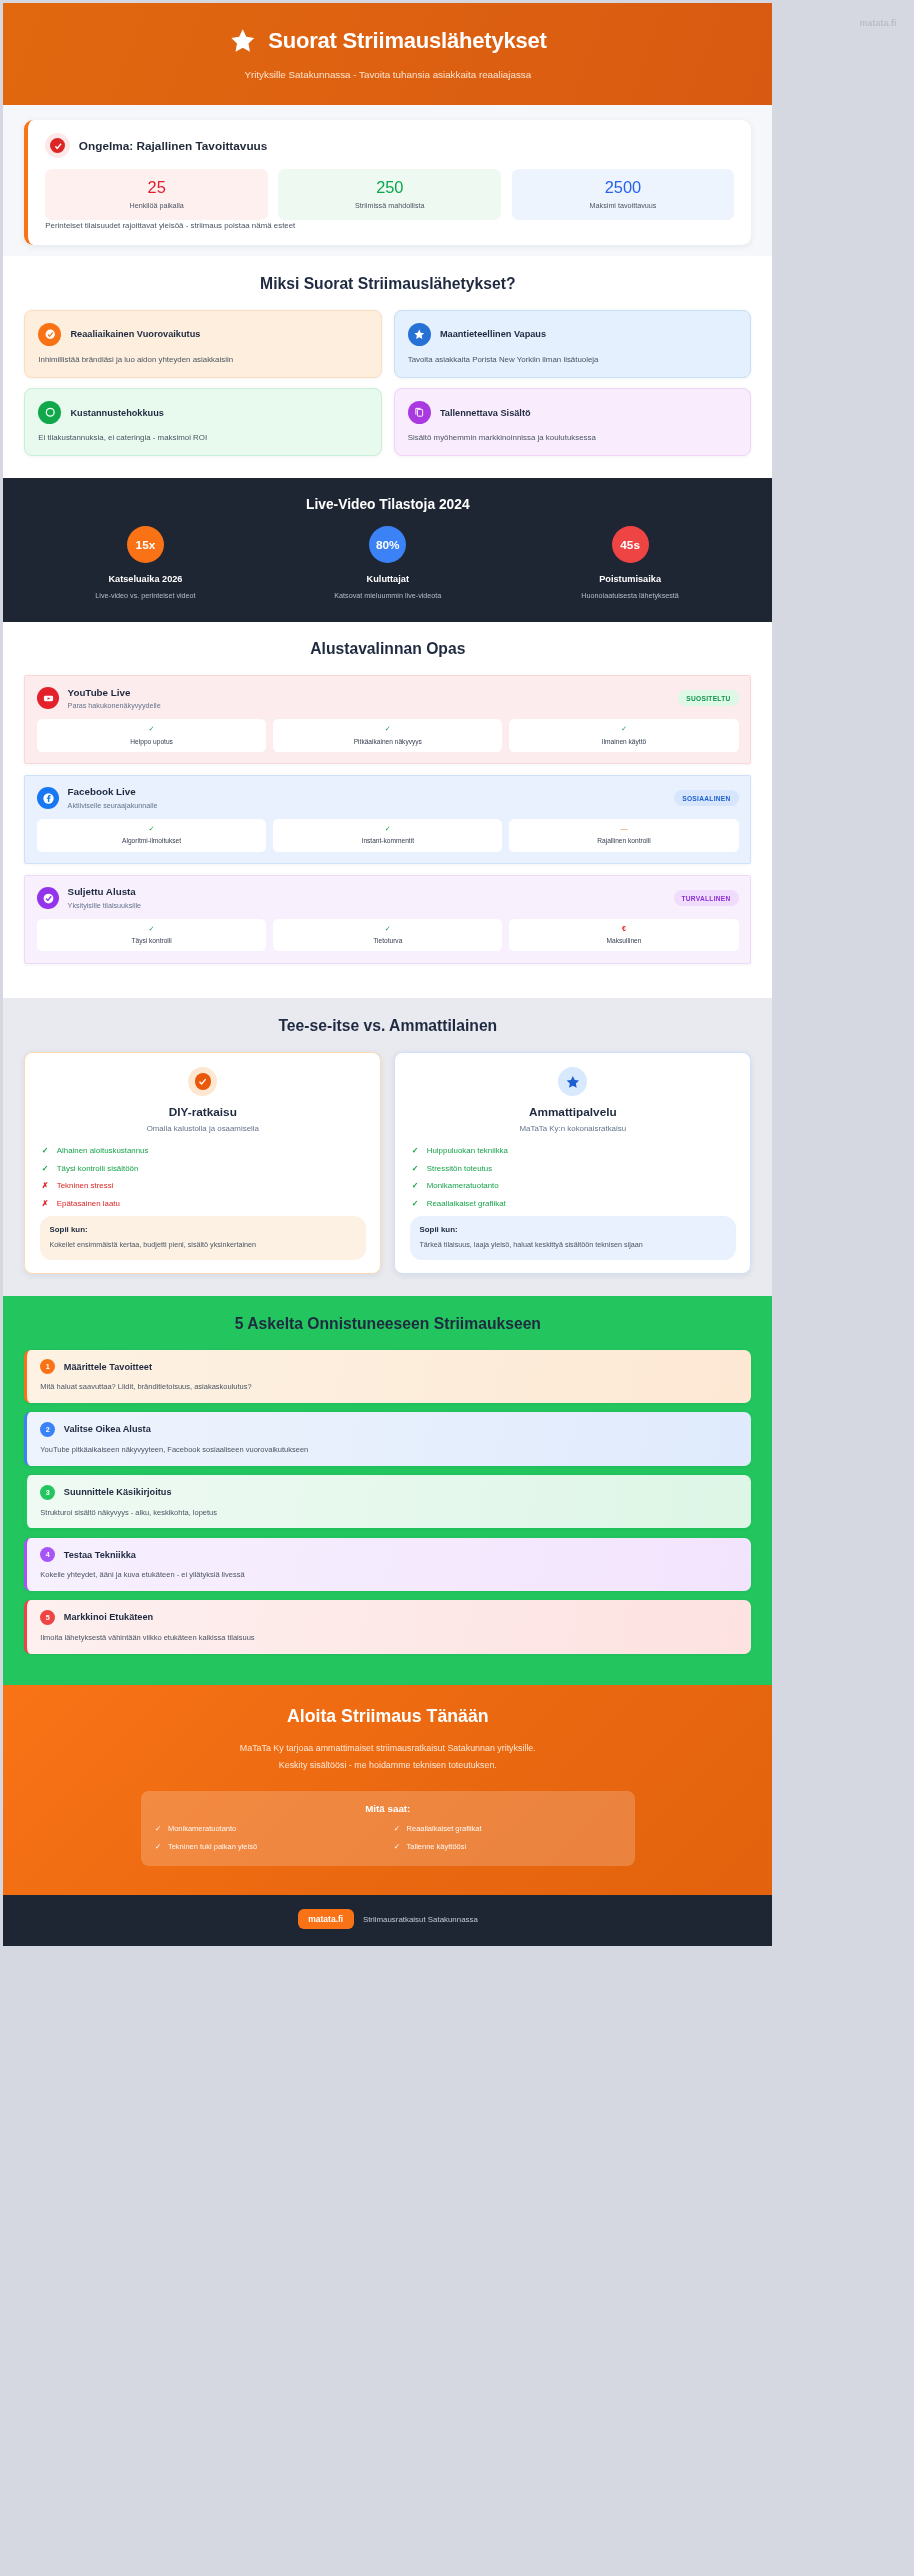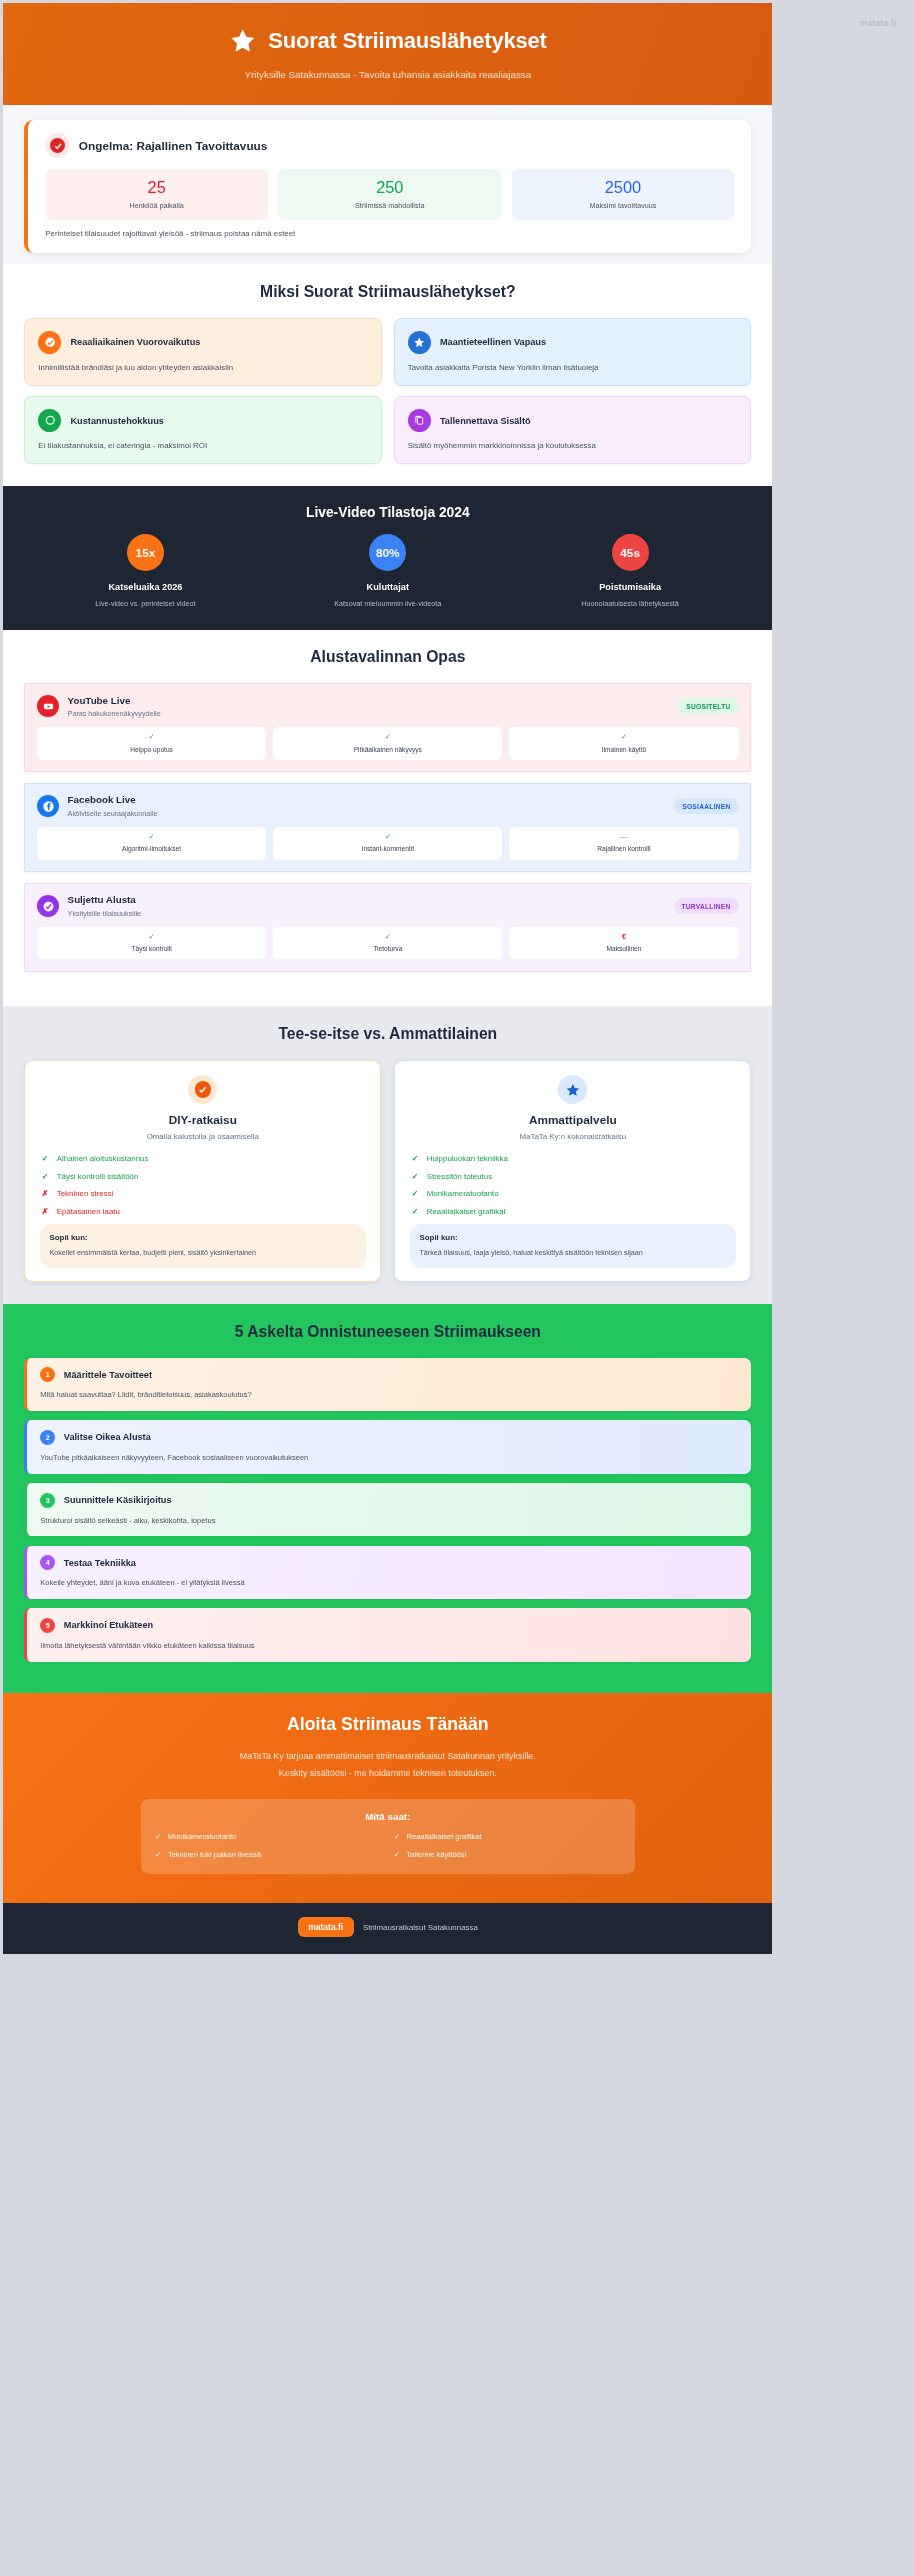--- a/index.html
+++ b/index.html
@@ -91,21 +91,21 @@
     flex: 1; border-radius: 6.6px; text-align: center; padding: 9.2px 3.9px 10.5px;
   }
   .stat-box.red   { background: #fdf0ef; }
   .stat-box.green { background: #eefaf1; }
   .stat-box.blue  { background: #eef4fd; }
   .stat-num { font-size: 16.4px; font-weight: normal; line-height: 1.1; }
   .stat-box.red   .stat-num { color: #e11d2e; }
   .stat-box.green .stat-num { color: #0aa84f; }
   .stat-box.blue  .stat-num { color: #2563eb; }
   .stat-label { font-size: 7.2px; color: #4b5563; margin-top: 4.6px; }
-  .problem-note { margin-top: 9px; font-size: 7.9px; color: #4b5563; }
+  .problem-note { margin-top: 1px; font-size: 7.9px; color: #4b5563; }
 
   
   .why { background: #ffffff; padding: 18.4px 21px 22px; }
   .sec-title {
     text-align: center; font-size: 15.7px; font-weight: bold;
     color: #1f2a40; margin-bottom: 17px;
   }
   .why-grid {
     display: grid; grid-template-columns: 1fr 1fr;
     gap: 10.5px 11.8px;
@@ -620,21 +620,21 @@
           <span class="step-title">Valitse Oikea Alusta</span>
         </div>
         <div class="step-desc">YouTube pitkäaikaiseen näkyvyyteen, Facebook sosiaaliseen vuorovaikutukseen</div>
       </div>
 
       <div class="step st-3">
         <div class="step-head">
           <span class="step-num sn-3">3</span>
           <span class="step-title">Suunnittele Käsikirjoitus</span>
         </div>
-        <div class="step-desc">Strukturoi sisältö selkeästi - alku, keskikohta, lopetus</div>
+        <div class="step-desc">Strukturoi sisältö näkyvyys - alku, keskikohta, lopetus</div>
       </div>
 
       <div class="step st-4">
         <div class="step-head">
           <span class="step-num sn-4">4</span>
           <span class="step-title">Testaa Tekniikka</span>
         </div>
         <div class="step-desc">Kokeile yhteydet, ääni ja kuva etukäteen - ei yllätyksiä livessä</div>
       </div>
 
@@ -660,21 +660,21 @@
           <div class="cta-li">
             <span class="chk">✓</span>
             <span>Monikameratuotanto</span>
           </div>
           <div class="cta-li">
             <span class="chk">✓</span>
             <span>Reaaliaikaiset grafiikat</span>
           </div>
           <div class="cta-li">
             <span class="chk">✓</span>
-            <span>Tekninen tuki paikan livessä</span>
+            <span>Tekninen tuki paikan yleisö</span>
           </div>
           <div class="cta-li">
             <span class="chk">✓</span>
             <span>Tallenne käyttöösi</span>
           </div>
         </div>
       </div>
     </div>
 
     <div class="footer">

